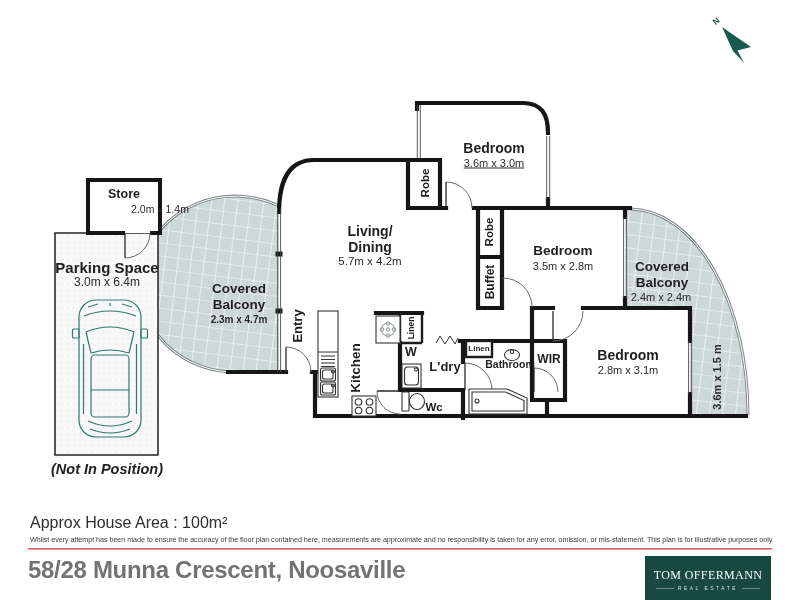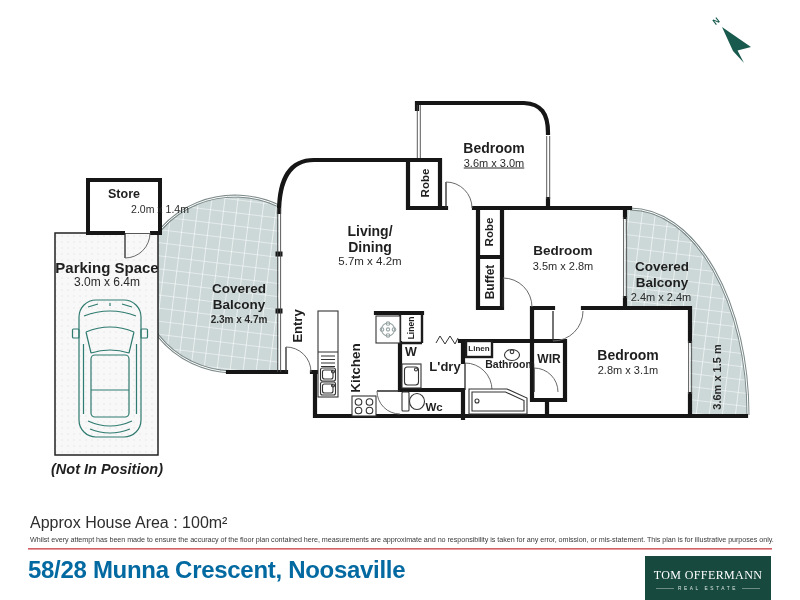--- a/index.html
+++ b/index.html
@@ -11,21 +11,21 @@
   .dim{font-weight:normal;color:#2a2a2a;}
   .vert{transform:translate(-50%,-50%) rotate(-90deg);}
   .north-n{position:absolute;transform:translate(-50%,-50%) rotate(-38deg);
        font-size:8.5px;font-weight:bold;color:#185a4e;}
   .footer-area{position:absolute;left:30px;top:514px;font-size:16px;color:#2e2e2e;text-align:center;}
   .footer-disclaimer{position:absolute;left:30px;top:535px;font-size:7.2px;color:#3a3a3a;
        white-space:nowrap;letter-spacing:-0.05px;}
   .divider{position:absolute;left:28px;top:548px;width:744px;height:2px;
        background:linear-gradient(#c9454b,#f1b6b9);}
   .address{position:absolute;left:28px;top:556px;font-size:24px;font-weight:bold;
-       color:#0369a1;letter-spacing:-0.3px;}
+       color:#737373;letter-spacing:-0.3px;}
   .logo{position:absolute;left:645px;top:556px;width:126px;height:46px;background:#17493f;
        display:flex;flex-direction:column;align-items:center;justify-content:center;}
   .logo-line1{font-family:"Liberation Serif",serif;font-size:12px;color:#ffffff;
        letter-spacing:0.4px;white-space:nowrap;}
   .logo-line2{display:flex;align-items:center;gap:4px;margin-top:3px;}
   .logo-sub{font-size:4.8px;letter-spacing:2.6px;color:#d8e4df;white-space:nowrap;}
   .logo-rule{width:18px;height:1px;background:#6e8c82;}
 </style>
 </head>
 <body>

